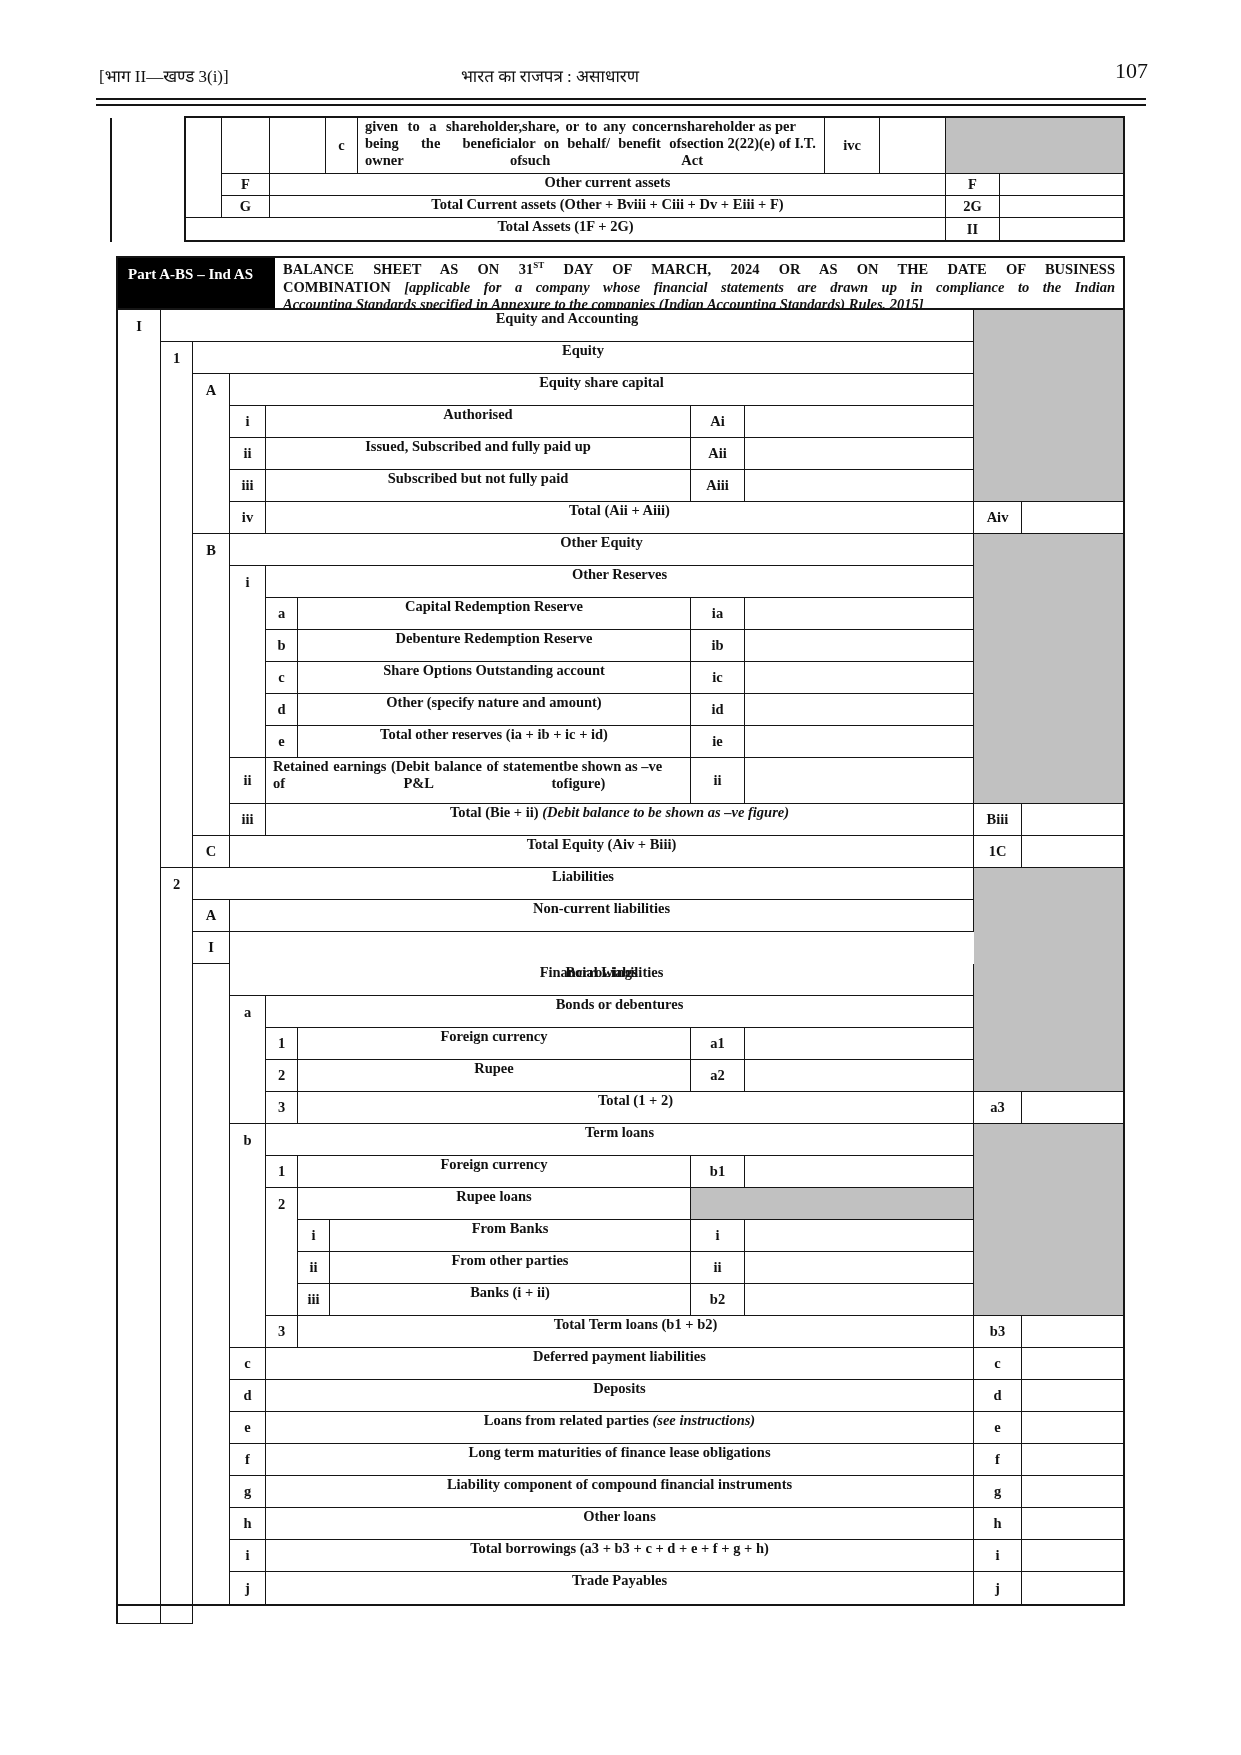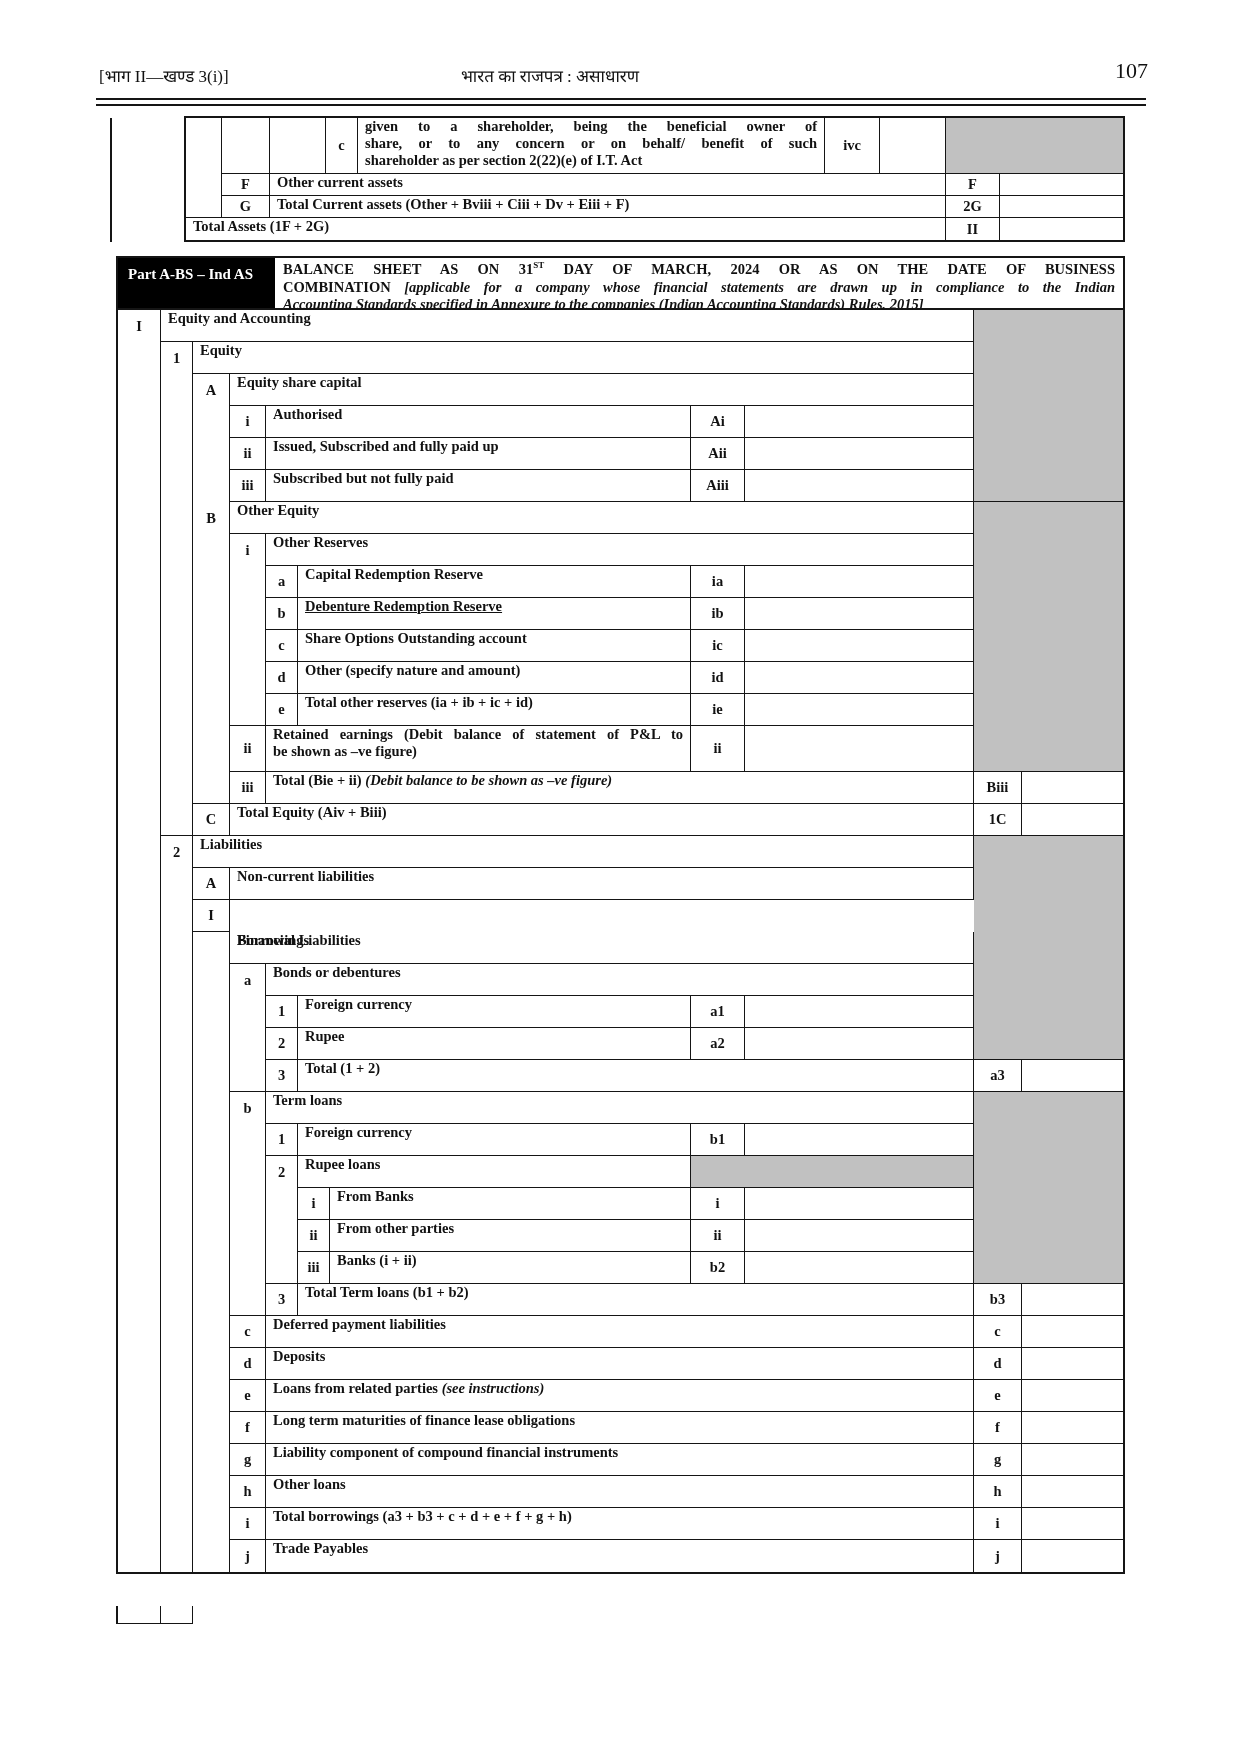--- a/index.html
+++ b/index.html
@@ -13,21 +13,21 @@
             border-top:2px solid #151515;border-bottom:2px solid #151515;}
   .cut-line{position:absolute;left:110px;top:118px;width:2px;height:124px;background:#151515;}
   
   .tbl{position:absolute;display:inline-block;border:2px solid #151515;background:#fff;}
   .trow{display:flex;}
   .cell{box-sizing:border-box;height:100%;flex:0 0 auto;display:flex;align-items:center;
         overflow:hidden;border-right:1.6px solid #151515;font-weight:700;font-size:14.5px;}
   .bb{border-bottom:1.6px solid #151515;}
   .noR{border-right:none;}
   .lab{justify-content:center;}
-  .txt{flex-direction:column;align-items:stretch;padding:0 7px;line-height:17px;}
+  .txt{justify-content:center;align-items:stretch;padding:0 7px;line-height:17px;}
   .txt i{font-style:italic;}
   .jline{text-align:justify;text-align-last:justify;}
   .gray{background:#c1c1c1;}
   
   #sectionHeader{position:absolute;left:116px;top:256px;width:1005px;height:54px;display:flex;
                  border:2px solid #151515;background:#fff;}
   #partLabel{flex:0 0 157px;box-sizing:border-box;background:#000;color:#fff;
              font-weight:700;font-size:15px;line-height:19px;padding:7px 6px 0 10px;}
   #sectionTitle{flex:1;box-sizing:border-box;padding:1px 8px 0 8px;display:flex;flex-direction:column;
                 justify-content:center;font-weight:700;font-size:14.5px;line-height:17.6px;}
@@ -156,20 +156,31 @@
         <div class="cell bb txt" style="width: 425px;">
           <div>Subscribed but not fully paid</div>
         </div>
         <div class="cell bb lab" style="width: 54px;">Aiii</div>
         <div class="cell bb" style="width: 229px;"></div>
         <div class="cell bb gray noR" style="width: 149px;"></div>
       </div>
       <div class="trow" style="height: 32px;">
         <div class="cell lab" style="width: 43px;"></div>
         <div class="cell lab" style="width: 32px;"></div>
+        <div class="cell bb lab" style="width: 37px;"></div>
+        <div class="cell bb lab" style="width: 36px;">iv</div>
+        <div class="cell bb txt" style="width: 708px;">
+          <div>Total (Aii + Aiii)</div>
+        </div>
+        <div class="cell bb lab" style="width: 48px;">Aiv</div>
+        <div class="cell bb noR" style="width: 101px;"></div>
+      </div>
+      <div class="trow" style="height: 32px;">
+        <div class="cell lab" style="width: 43px;"></div>
+        <div class="cell lab" style="width: 32px;"></div>
         <div class="cell lab" style="width: 37px;">B</div>
         <div class="cell bb txt" style="width: 744px;">
           <div>Other Equity</div>
         </div>
         <div class="cell gray noR" style="width: 149px;"></div>
       </div>
       <div class="trow" style="height: 32px;">
         <div class="cell lab" style="width: 43px;"></div>
         <div class="cell lab" style="width: 32px;"></div>
         <div class="cell lab" style="width: 37px;"></div>
@@ -191,21 +202,21 @@
         <div class="cell bb lab" style="width: 54px;">ia</div>
         <div class="cell bb" style="width: 229px;"></div>
         <div class="cell gray noR" style="width: 149px;"></div>
       </div>
       <div class="trow" style="height: 32px;">
         <div class="cell lab" style="width: 43px;"></div>
         <div class="cell lab" style="width: 32px;"></div>
         <div class="cell lab" style="width: 37px;"></div>
         <div class="cell lab" style="width: 36px;"></div>
         <div class="cell bb lab" style="width: 32px;">b</div>
-        <div class="cell bb txt" style="width: 393px; text-decoration: underline;">
+        <div class="cell bb txt" style="width: 393px;">
           <div>Debenture Redemption Reserve</div>
         </div>
         <div class="cell bb lab" style="width: 54px;">ib</div>
         <div class="cell bb" style="width: 229px;"></div>
         <div class="cell gray noR" style="width: 149px;"></div>
       </div>
       <div class="trow" style="height: 32px;">
         <div class="cell lab" style="width: 43px;"></div>
         <div class="cell lab" style="width: 32px;"></div>
         <div class="cell lab" style="width: 37px;"></div>

